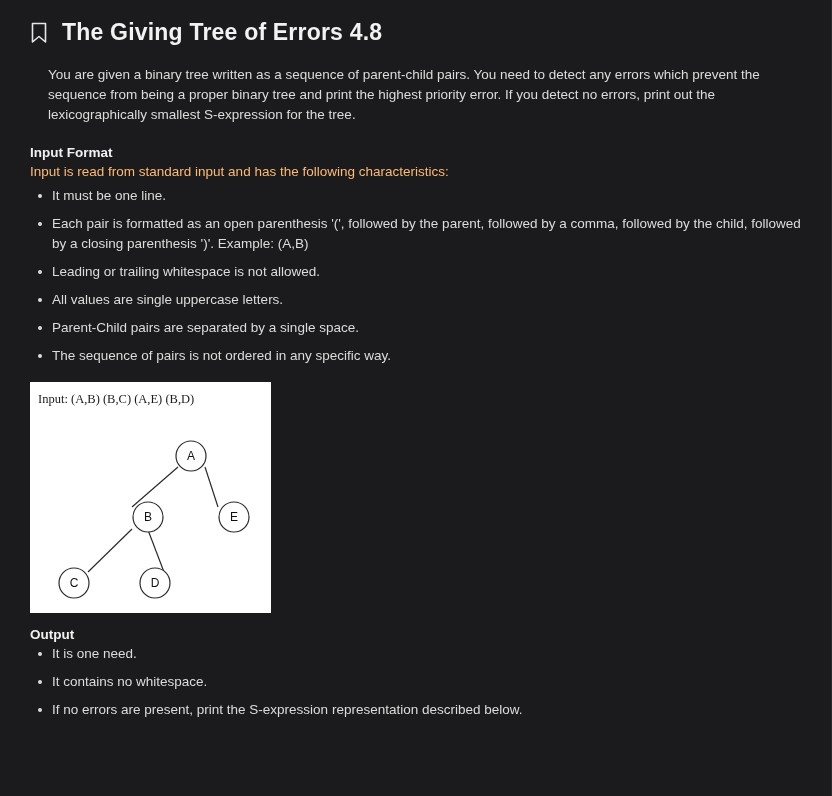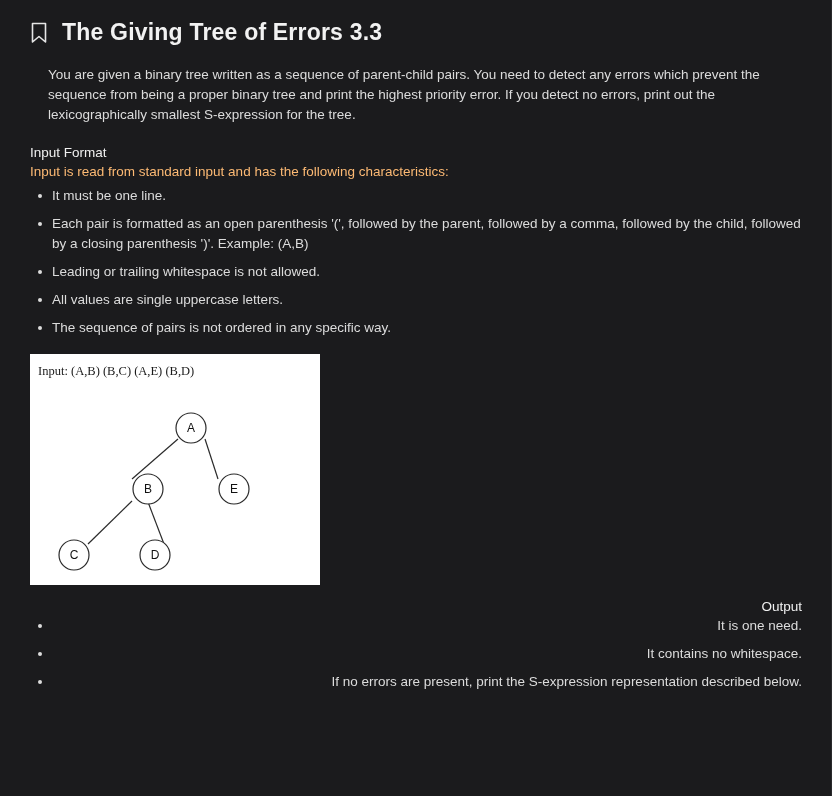--- a/index.html
+++ b/index.html
@@ -52,21 +52,21 @@
   }
   .intro {
     font-size: 13.5px;
     line-height: 20px;
     color: #dcdcdc;
     margin: 0 0 20px 18px;
     max-width: 745px;
   }
   .section-head {
     font-size: 13.5px;
-    font-weight: normal;
+    font-weight: bold;
     color: #f0f0f0;
     margin: 0 0 2px 0;
   }
   .section-lead {
     font-size: 13.5px;
     line-height: 20px;
     color: #fdba74;
     margin: 0 0 4px 0;
   }
   ul.bullets {
@@ -88,21 +88,21 @@
     position: absolute;
     left: 8px;
     top: 8px;
     width: 4px;
     height: 4px;
     border-radius: 50%;
     background: #dcdcdc;
   }
   .figure {
     background: #ffffff;
-    width: 290px;
+    width: 241px;
     height: 231px;
     margin: 16px 0 14px 0;
     position: relative;
     overflow: hidden;
   }
   .figure .fig-caption {
     position: absolute;
     left: 8px;
     top: 10px;
     font-size: 12.5px;
@@ -113,45 +113,46 @@
   .figure svg {
     position: absolute;
     left: 0;
     top: 0;
   }
   .node-label {
     font-family: "Liberation Sans", sans-serif;
     font-size: 12px;
     fill: #111111;
   }
-  .out-block { margin-top: 2px; text-align: right; }
+  .out-block { margin-top: 2px; }
 </style>
 </head>
 <body>
 
 <div class="page">
   <div class="seam"></div>
 
   <div class="title-row">
     <svg class="bookmark-icon" viewBox="0 0 18 22">
       <path d="M2.5 1.5 H15.5 V20 L9 14.5 L2.5 20 Z" fill="none" stroke="#e6e6e6" stroke-width="1.6" stroke-linejoin="round"></path>
     </svg>
-    <div class="page-title">The Giving Tree of Errors 3.3</div>
+    <div class="page-title">The Giving Tree of Errors 4.8</div>
   </div>
 
   <p class="intro">You are given a binary tree written as a sequence of parent-child pairs. You need to detect any errors which prevent the sequence from being a proper binary tree and print the highest priority error. If you detect no errors, print out the lexicographically smallest S-expression for the tree.</p>
 
   <div>
     <div class="section-head">Input Format</div>
     <div class="section-lead">Input is read from standard input and has the following characteristics:</div>
     <ul class="bullets">
       <li>It must be one line.</li>
       <li>Each pair is formatted as an open parenthesis '(', followed by the parent, followed by a comma, followed by the child, followed by a closing parenthesis ')'. Example: (A,B)</li>
       <li>Leading or trailing whitespace is not allowed.</li>
       <li>All values are single uppercase letters.</li>
+      <li>Parent-Child pairs are separated by a single space.</li>
       <li>The sequence of pairs is not ordered in any specific way.</li>
     </ul>
   </div>
 
   <div class="figure">
     <div class="fig-caption">Input: (A,B) (B,C) (A,E) (B,D)</div>
     <svg width="241" height="231" viewBox="0 0 241 231">
 
       <line x1="148" y1="85" x2="102" y2="125" stroke="#2b2b2b" stroke-width="1.2"></line>
       <line x1="175" y1="85" x2="188" y2="125" stroke="#2b2b2b" stroke-width="1.2"></line>

